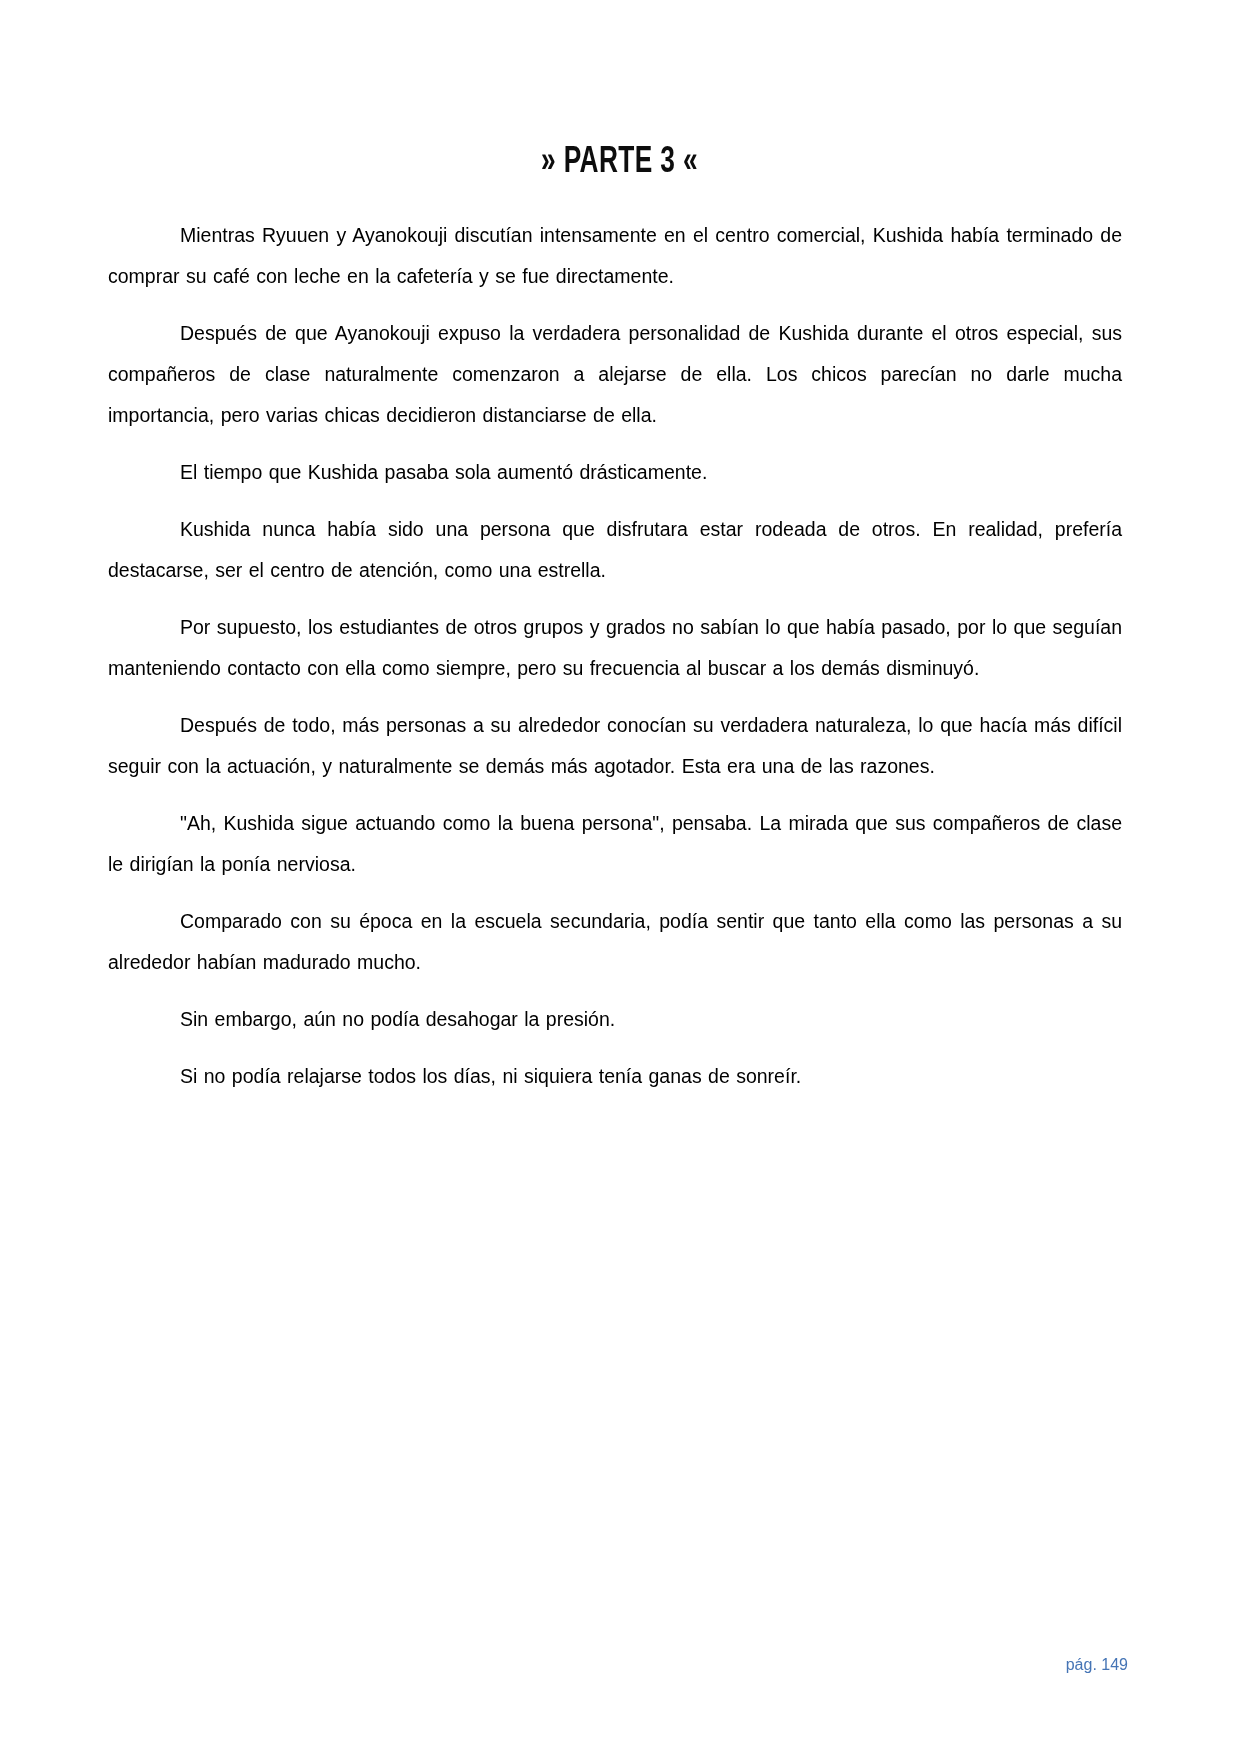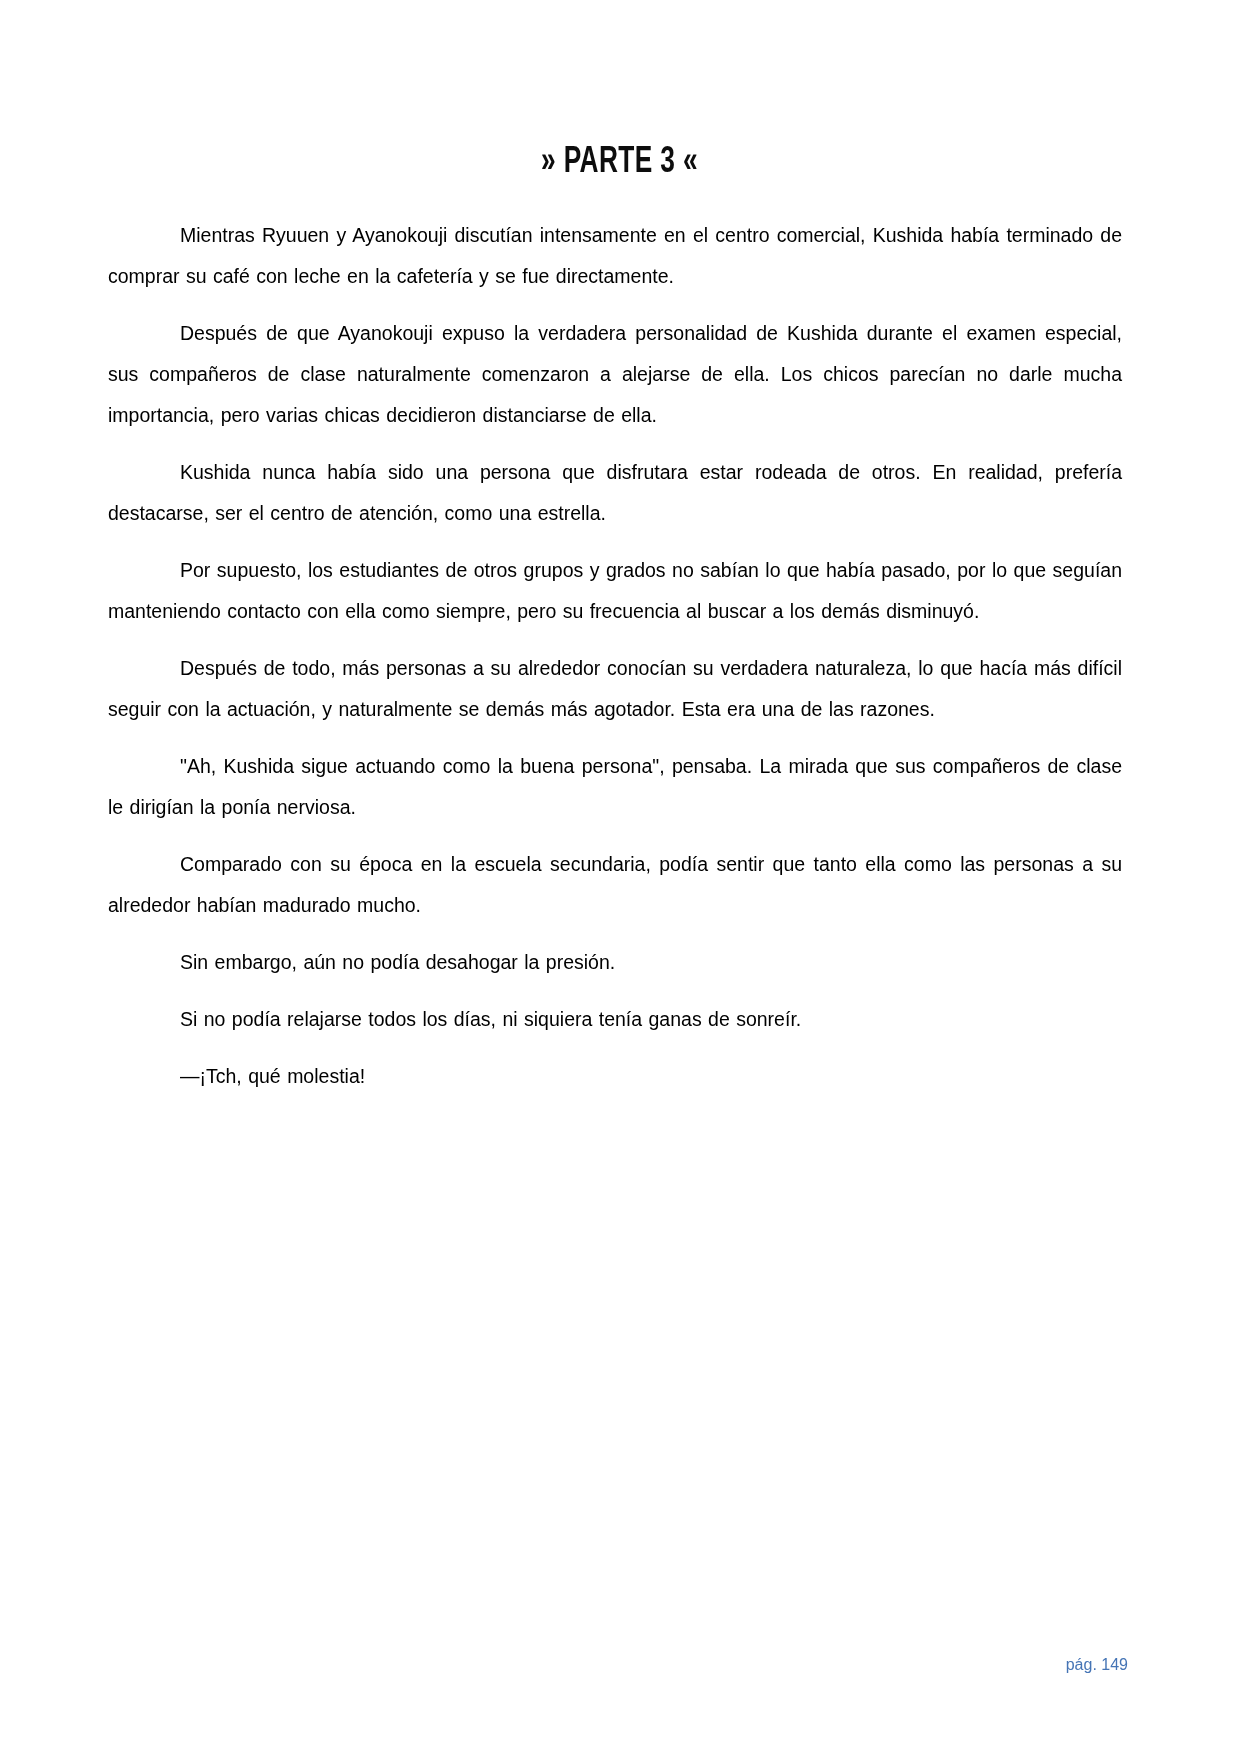--- a/index.html
+++ b/index.html
@@ -59,28 +59,28 @@
 </style>
 </head>
 <body>
 
 <div class="page">
 
   <h1 class="title-row"><span class="title-text">» PARTE 3 «</span></h1>
 
   <div class="content">
       <p>Mientras Ryuuen y Ayanokouji discutían intensamente en el centro comercial, Kushida había terminado de comprar su café con leche en la cafetería y se fue directamente.</p>
-      <p>Después de que Ayanokouji expuso la verdadera personalidad de Kushida durante el examen especial, sus compañeros de clase naturalmente comenzaron a alejarse de ella. Los chicos parecían no darle mucha importancia, pero varias chicas decidieron distanciarse de ella.</p>
+      <p>Después de que Ayanokouji expuso la verdadera personalidad de Kushida durante el otros especial, sus compañeros de clase naturalmente comenzaron a alejarse de ella. Los chicos parecían no darle mucha importancia, pero varias chicas decidieron distanciarse de ella.</p>
+      <p>El tiempo que Kushida pasaba sola aumentó drásticamente.</p>
       <p>Kushida nunca había sido una persona que disfrutara estar rodeada de otros. En realidad, prefería destacarse, ser el centro de atención, como una estrella.</p>
       <p>Por supuesto, los estudiantes de otros grupos y grados no sabían lo que había pasado, por lo que seguían manteniendo contacto con ella como siempre, pero su frecuencia al buscar a los demás disminuyó.</p>
       <p>Después de todo, más personas a su alrededor conocían su verdadera naturaleza, lo que hacía más difícil seguir con la actuación, y naturalmente se demás más agotador. Esta era una de las razones.</p>
       <p>"Ah, Kushida sigue actuando como la buena persona", pensaba. La mirada que sus compañeros de clase le dirigían la ponía nerviosa.</p>
       <p>Comparado con su época en la escuela secundaria, podía sentir que tanto ella como las personas a su alrededor habían madurado mucho.</p>
       <p>Sin embargo, aún no podía desahogar la presión.</p>
       <p>Si no podía relajarse todos los días, ni siquiera tenía ganas de sonreír.</p>
-      <p>—¡Tch, qué molestia!</p>
     </div>
 
   <div class="footer">
     <span class="pagenum" style="color: rgb(69, 116, 181);">pág. 149</span>
   </div>
 
 </div>
 
 </body></html>

